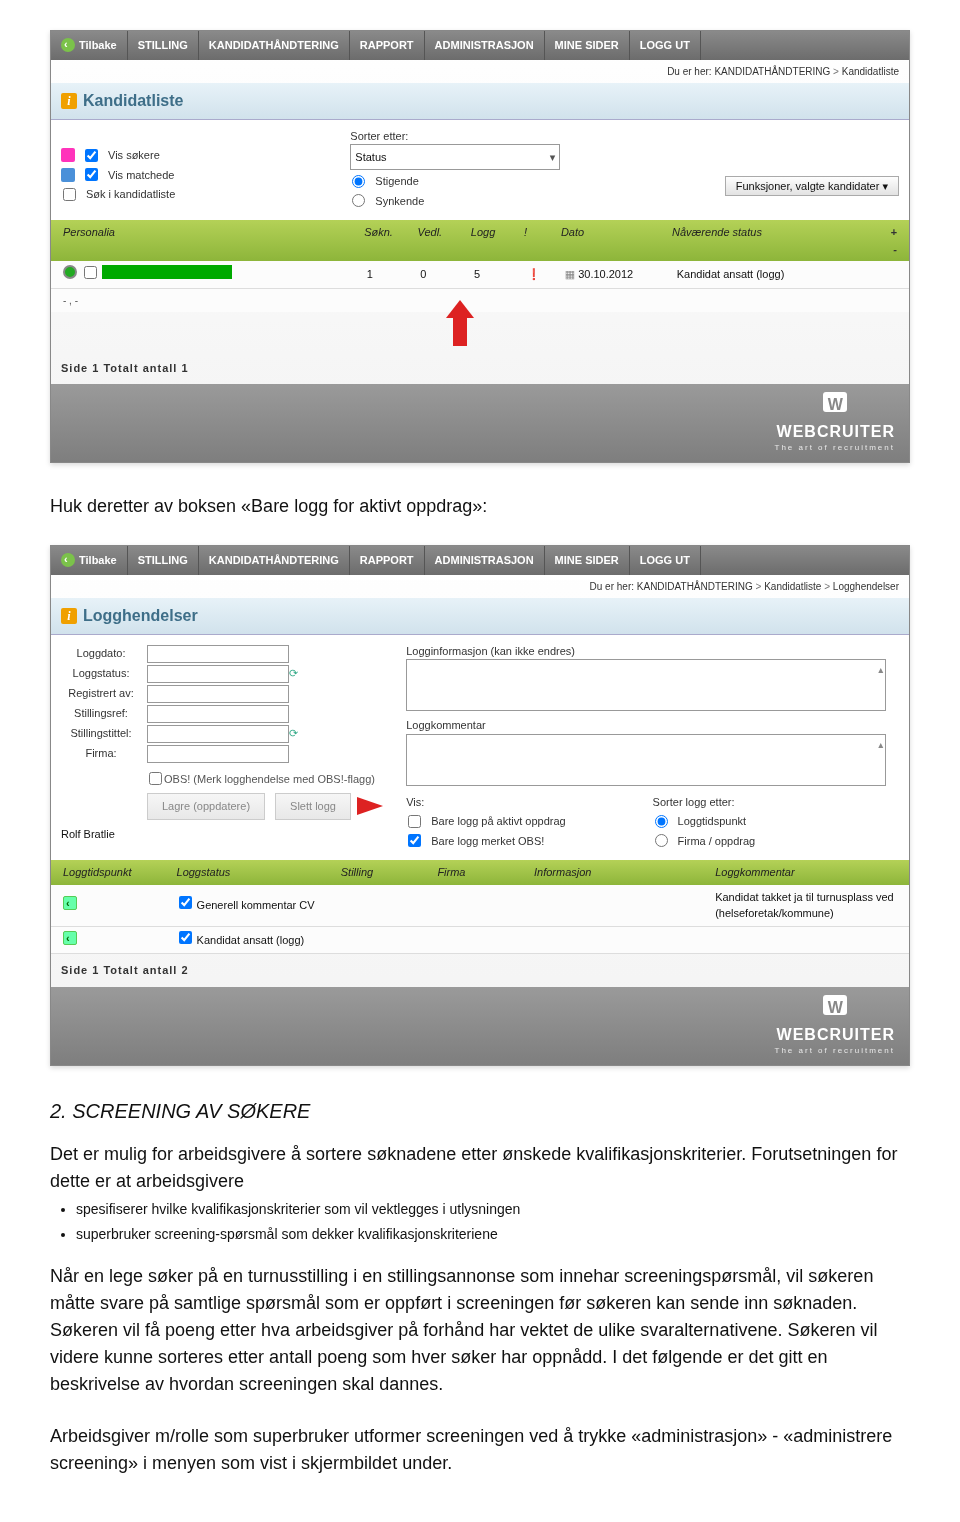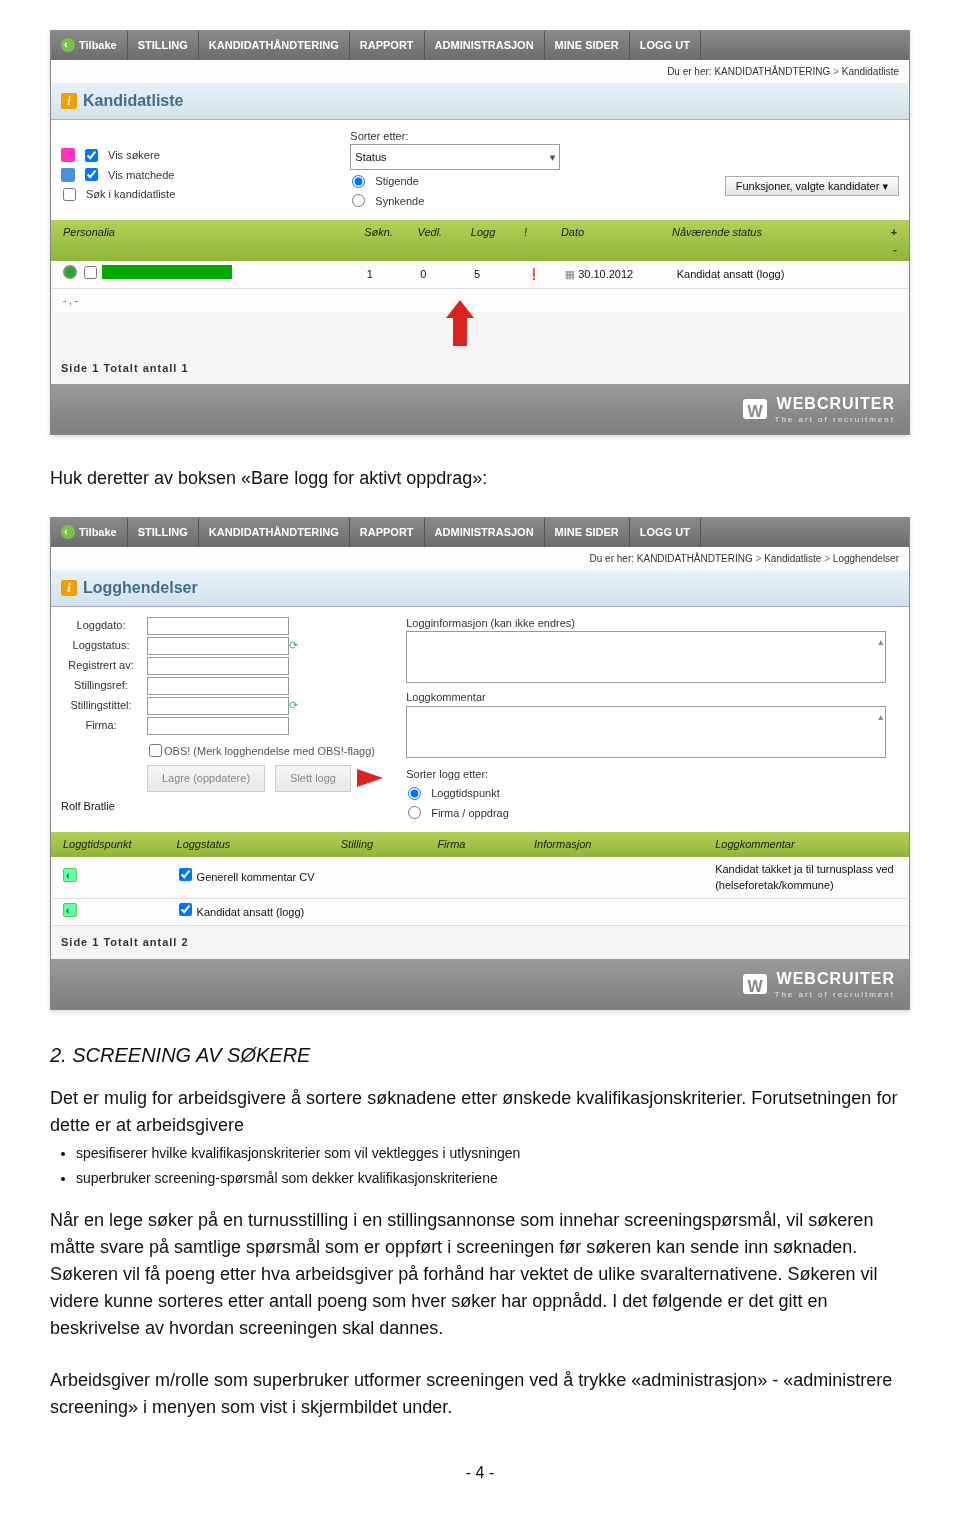--- a/index.html
+++ b/index.html
@@ -27,21 +27,21 @@
 .textinput, .selectbox { border:1px solid #999; padding:2px 4px; font-size:11px; background:#fff; }
 .selectbox { width: 200px; height:20px; display:inline-flex; align-items:center; justify-content:space-between; }
 .selectbox::after { content:"▾"; color:#555; }
 .btn { border:1px solid #aaa; background:linear-gradient(#fefefe,#e2e2e2); padding:3px 10px; font-size:11px;}
 .greenhdr { background: linear-gradient(#b4d157, #8db53a); font-size:11px; color:#222; padding:4px 6px; display:flex; }
 .greenhdr div { padding:0 6px;font-style:italic; }
 .tablerow { display:flex; font-size:11px; padding:4px 6px; border-bottom:1px solid #ddd; align-items:center; background:#fcfcfc; }
 .tablerow div { padding:0 6px; }
 .footer { font-size:11px; padding:8px 10px; letter-spacing:1px; color:#333; font-weight:bold;}
 .brandbar { background: linear-gradient(#9a9a9a,#7e7e7e); text-align:right; padding:8px 14px; }
-.brand { color:#fff; font-size:16px; font-weight:bold; letter-spacing:1px; display:inline-flex; align-items:center; gap:8px;}
+.brand { color:#fff; font-size:16px; font-weight:bold; letter-spacing:1px; display:inline-flex; align-items:center; gap:8px;flex-direction:column;}
 .brand .wlogo { display:inline-block; width:24px; height:20px; background:#fff; border-radius:3px; position:relative; }
 .brand .wlogo::after { content:"W"; color:#888; font-weight:bold; position:absolute; left:5px; top:1px; }
 .brand small { display:block; font-size:8px; letter-spacing:2px; font-weight:normal; color:#e8e8e8; text-align:right; margin-top:-2px;}
 .bodytxt { font-size: 18px; color:#111; margin: 10px 0 25px 0; }
 .section-title { font-size: 20px; font-style: italic; margin: 25px 0 15px 0; }
 ul.bul { margin:4px 0 18px 26px; padding:0; }
 ul.bul li { margin-bottom:4px; }
 .pagenum { text-align:center; margin-top:40px; font-size:16px;}
 .smallico { display:inline-block; width:14px; height:14px; background:#4a90d9; border-radius:2px; }
 .smallico.person { background:#f3b; }
@@ -240,20 +240,31 @@
             <span>Rolf Bratlie</span>
           </div>
       </div>
       <div class="formright">
         <div class="fieldlabel">Logginformasjon (kan ikke endres)</div>
         <div class="textarea"></div>
         <div class="fieldlabel" style="margin-top:6px;">Loggkommentar</div>
         <div class="textarea"></div>
         <div style="display:flex; margin-top:8px;">
           <div style="flex:1;">
+            <div class="fieldlabel">Vis:</div>
+            <div class="row">
+                <input type="checkbox" style="">
+                <span class="labeltxt">Bare logg på aktivt oppdrag</span>
+              </div>
+            <div class="row">
+                <input type="checkbox" checked="" style="">
+                <span class="labeltxt">Bare logg merket OBS!</span>
+              </div>
+          </div>
+          <div style="flex:1;">
             <div class="fieldlabel">Sorter logg etter:</div>
             <div class="row">
                 <input type="radio" checked="" style="">
                 <span class="labeltxt">Loggtidspunkt</span>
               </div>
             <div class="row">
                 <input type="radio" style="">
                 <span class="labeltxt">Firma / oppdrag</span>
               </div>
           </div>

